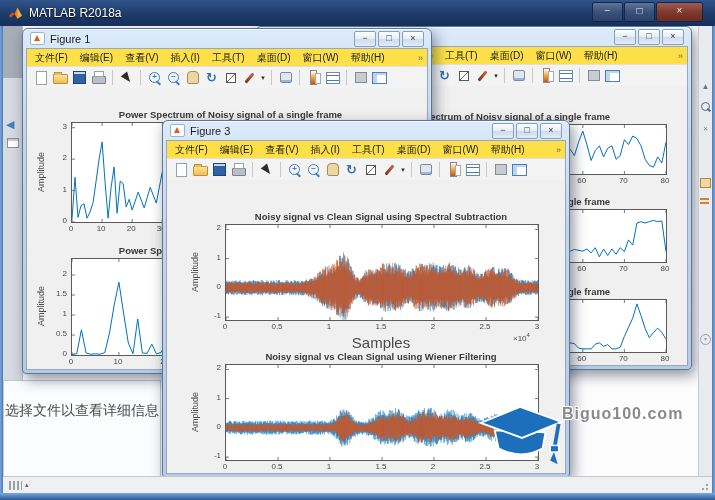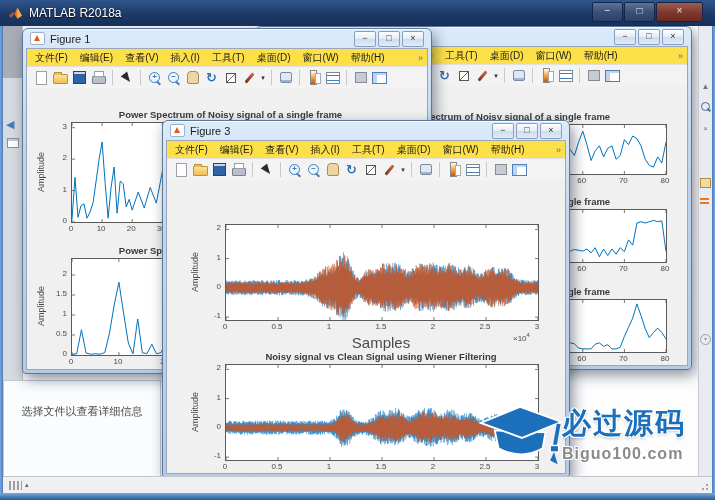--- a/index.html
+++ b/index.html
@@ -26,21 +26,21 @@
   .left-strip{position:absolute;left:3px;top:26px;width:19px;height:354px;background:#d6dbe2;border-right:1px solid #bcc2cb;}
   .left-strip-top{position:absolute;left:0;top:0;width:19px;height:52px;background:#a8aeb8;}
   .back-arrow{position:absolute;left:3px;top:92px;font-size:11px;color:#3f7fc1;}
   .mini-doc{position:absolute;left:4px;top:112px;width:10px;height:8px;background:#fff;border:1px solid #8a8f98;
     box-shadow:inset 0 2px 0 #c7ccd4;}
   
   .details{position:absolute;left:3px;top:380px;width:156px;height:97px;border:1px solid #c4c9d2;background:#fbfcfd;}
   .details-header{height:17px;background:linear-gradient(180deg,#fafbfc,#e6eaef);border-bottom:1px solid #ccd1d9;
     display:flex;align-items:center;font-size:10.5px;color:#333;padding:0 6px;}
   .details-header .chev{margin-left:auto;color:#777;font-size:9px;}
-  .details-body{display:flex;align-items:center;justify-content:center;height:60px;font-size:11px;color:#4a4a4a;}
+  .details-body{display:flex;align-items:center;justify-content:center;height:60px;font-size:14px;color:#4a4a4a;}
   
   .statusbar{position:absolute;left:3px;right:3px;bottom:7px;height:16px;background:#f0f0f2;
     border-top:1px solid #c3c6cb;z-index:40;display:flex;align-items:center;}
   .grip-bars{width:13px;height:9px;margin-left:6px;
     background:repeating-linear-gradient(90deg,#9aa0a8 0 2px,transparent 2px 4px);}
   .grip-caret{font-size:7px;color:#666;margin-left:3px;}
   .resize-dots{position:absolute;right:3px;bottom:2px;width:8px;height:8px;
     background:radial-gradient(circle at 75% 25%,#9aa 1px,transparent 1.3px),
                radial-gradient(circle at 75% 75%,#9aa 1px,transparent 1.3px),
                radial-gradient(circle at 25% 75%,#9aa 1px,transparent 1.3px);}
@@ -406,20 +406,21 @@
             <div class="tbsep"></div>
             <div class="tbi ic-link-plots"></div>
             <div class="tbsep"></div>
             <div class="tbi ic-colorbar"></div>
             <div class="tbi ic-legend"></div>
             <div class="tbsep"></div>
             <div class="tbi ic-hide-tools"></div>
             <div class="tbi ic-show-tools"></div>
           </div>
           <div class="fig-body">
+            <div class="sp-title" style="left: 18px; top: 31px; width: 392px;">Noisy signal vs Clean Signal using Spectral Subtraction</div>
             <div class="ylabel" style="left: 28px; top: 91.5px;">Amplitude</div>
             <div class="axes" style="left: 58px; top: 44px; width: 312px; height: 95px;">
               <svg width="312" height="95">
                 <path d="M0.0,95L0.0,92M0.0,0L0.0,3M52.0,95L52.0,92M52.0,0L52.0,3M104.0,95L104.0,92M104.0,0L104.0,3M156.0,95L156.0,92M156.0,0L156.0,3M208.0,95L208.0,92M208.0,0L208.0,3M260.0,95L260.0,92M260.0,0L260.0,3M312.0,95L312.0,92M312.0,0L312.0,3M0,92.1L3,92.1M312,92.1L309,92.1M0,62.8L3,62.8M312,62.8L309,62.8M0,33.6L3,33.6M312,33.6L309,33.6M0,4.4L3,4.4M312,4.4L309,4.4" stroke="#555" stroke-width="0.8" fill="none"></path>
                 <path d="M0.0,56.9L0.0,68.5M0.5,56.5L0.5,68.7M1.0,55.5L1.0,68.5M1.5,58.6L1.5,68.5M2.0,56.5L2.0,68.2M2.4,57.0L2.4,69.7M2.9,57.2L2.9,69.0M3.4,56.2L3.4,67.0M3.9,58.2L3.9,67.5M4.4,57.3L4.4,67.9M4.9,56.6L4.9,66.9M5.4,56.5L5.4,68.7M5.8,57.2L5.8,69.7M6.3,55.7L6.3,69.4M6.8,57.6L6.8,68.9M7.3,57.9L7.3,66.6M7.8,56.0L7.8,70.3M8.3,57.7L8.3,67.0M8.8,56.0L8.8,67.8M9.3,56.7L9.3,68.7M9.8,55.6L9.8,67.0M10.2,55.5L10.2,69.6M10.7,57.4L10.7,66.5M11.2,58.6L11.2,69.7M11.7,56.9L11.7,68.5M12.2,57.8L12.2,68.4M12.7,56.0L12.7,66.7M13.2,56.4L13.2,66.6M13.6,57.1L13.6,68.9M14.1,55.0L14.1,68.1M14.6,57.1L14.6,67.8M15.1,58.7L15.1,69.3M15.6,57.2L15.6,69.4M16.1,57.7L16.1,68.6M16.6,57.5L16.6,69.7M17.1,58.3L17.1,66.9M17.6,56.4L17.6,68.9M18.0,58.4L18.0,67.9M18.5,57.4L18.5,70.1M19.0,55.5L19.0,68.9M19.5,57.3L19.5,70.0M20.0,56.6L20.0,68.1M20.5,57.7L20.5,68.4M21.0,58.9L21.0,69.9M21.5,57.7L21.5,68.0M21.9,58.4L21.9,66.7M22.4,56.0L22.4,68.5M22.9,56.9L22.9,66.8M23.4,56.7L23.4,68.9M23.9,55.4L23.9,70.2M24.4,56.5L24.4,68.8M24.9,56.6L24.9,68.3M25.4,58.5L25.4,69.0M25.8,56.3L25.8,70.3M26.3,56.1L26.3,66.9M26.8,58.4L26.8,69.0M27.3,55.1L27.3,67.8M27.8,55.2L27.8,67.9M28.3,55.9L28.3,69.0M28.8,58.6L28.8,67.5M29.3,56.3L29.3,68.3M29.7,56.4L29.7,67.3M30.2,56.1L30.2,67.6M30.7,58.5L30.7,68.6M31.2,57.4L31.2,67.1M31.7,55.7L31.7,70.1M32.2,55.9L32.2,66.4M32.7,57.2L32.7,69.8M33.1,56.7L33.1,69.2M33.6,56.4L33.6,66.4M34.1,56.9L34.1,68.3M34.6,58.3L34.6,69.6M35.1,58.6L35.1,66.7M35.6,55.0L35.6,68.8M36.1,56.1L36.1,69.7M36.6,55.3L36.6,70.3M37.0,58.7L37.0,67.1M37.5,56.5L37.5,68.0M38.0,57.3L38.0,68.5M38.5,58.7L38.5,66.6M39.0,57.1L39.0,67.5M39.5,57.3L39.5,69.3M40.0,57.3L40.0,67.7M40.5,56.6L40.5,67.9M41.0,55.1L41.0,67.6M41.4,57.1L41.4,67.4M41.9,56.2L41.9,67.6M42.4,56.7L42.4,68.9M42.9,58.9L42.9,66.9M43.4,58.2L43.4,69.6M43.9,58.4L43.9,69.6M44.4,58.1L44.4,68.9M44.8,55.6L44.8,69.3M45.3,55.7L45.3,66.8M45.8,58.6L45.8,69.3M46.3,58.0L46.3,66.8M46.8,57.5L46.8,66.8M47.3,55.4L47.3,68.9M47.8,56.1L47.8,68.7M48.3,55.9L48.3,69.2M48.8,57.4L48.8,69.4M49.2,58.0L49.2,67.2M49.7,58.4L49.7,68.9M50.2,58.9L50.2,68.6M50.7,55.1L50.7,69.8M51.2,56.8L51.2,69.9M51.7,58.7L51.7,68.5M52.2,55.9L52.2,67.4M52.7,55.0L52.7,66.9M53.1,55.4L53.1,68.3M53.6,55.2L53.6,70.3M54.1,57.4L54.1,68.2M54.6,57.2L54.6,66.8M55.1,58.2L55.1,66.8M55.6,58.6L55.6,70.1M56.1,56.7L56.1,68.7M56.5,58.0L56.5,70.1M57.0,58.6L57.0,69.7M57.5,57.8L57.5,66.6M58.0,57.2L58.0,67.9M58.5,58.3L58.5,67.9M59.0,58.4L59.0,69.9M59.5,56.6L59.5,68.2M60.0,55.0L60.0,67.8M60.5,56.7L60.5,68.5M60.9,57.9L60.9,68.4M61.4,55.2L61.4,67.6M61.9,57.0L61.9,68.0M62.4,58.4L62.4,67.3M62.9,56.4L62.9,66.5M63.4,58.5L63.4,69.3M63.9,58.3L63.9,67.2M64.3,57.2L64.3,69.5M64.8,56.5L64.8,68.8M65.3,56.2L65.3,67.9M65.8,55.9L65.8,70.0M66.3,57.6L66.3,69.2M66.8,58.6L66.8,66.9M67.3,56.8L67.3,69.1M67.8,58.5L67.8,70.1M68.3,55.3L68.3,66.9M68.7,55.3L68.7,67.9M69.2,56.1L69.2,68.7M69.7,55.8L69.7,70.3M70.2,57.1L70.2,67.3M70.7,57.6L70.7,69.3M71.2,56.0L71.2,66.6M71.7,56.0L71.7,66.9M72.2,57.1L72.2,69.5M72.6,57.1L72.6,70.3M73.1,55.8L73.1,67.0M73.6,58.4L73.6,67.2M74.1,58.7L74.1,70.3M74.6,57.8L74.6,69.2M75.1,57.6L75.1,67.8M75.6,55.8L75.6,69.6M76.0,56.2L76.0,70.6M76.5,56.4L76.5,69.9M77.0,56.4L77.0,68.3M77.5,57.4L77.5,70.4M78.0,58.2L78.0,69.0M78.5,56.7L78.5,69.6M79.0,56.2L79.0,67.6M79.5,55.5L79.5,68.0M79.9,57.1L79.9,67.3M80.4,54.3L80.4,68.7M80.9,57.8L80.9,69.6M81.4,56.1L81.4,68.0M81.9,57.8L81.9,67.4M82.4,56.2L82.4,71.5M82.9,55.9L82.9,71.7M83.4,56.1L83.4,69.1M83.8,54.7L83.8,67.5M84.3,55.7L84.3,70.4M84.8,53.3L84.8,71.4M85.3,54.0L85.3,73.0M85.8,53.8L85.8,68.8M86.3,56.6L86.3,68.7M86.8,55.7L86.8,73.1M87.3,55.9L87.3,69.1M87.8,56.2L87.8,73.6M88.2,51.7L88.2,68.7M88.7,53.9L88.7,68.8M89.2,54.6L89.2,74.3M89.7,52.6L89.7,69.1M90.2,55.4L90.2,69.5M90.7,52.7L90.7,73.1M91.2,55.2L91.2,76.2M91.7,48.0L91.7,71.7M92.1,52.1L92.1,70.9M92.6,53.4L92.6,70.5M93.1,50.9L93.1,76.8M93.6,47.5L93.6,74.0M94.1,46.4L94.1,75.0M94.6,51.0L94.6,76.6M95.1,47.5L95.1,77.4M95.6,49.6L95.6,78.1M96.0,48.7L96.0,75.5M96.5,48.8L96.5,81.3M97.0,49.7L97.0,78.3M97.5,51.9L97.5,78.6M98.0,51.1L98.0,78.8M98.5,49.9L98.5,80.9M99.0,44.2L99.0,74.6M99.4,41.4L99.4,77.2M99.9,47.9L99.9,75.1M100.4,51.5L100.4,82.8M100.9,50.0L100.9,78.8M101.4,41.7L101.4,83.2M101.9,49.6L101.9,83.6M102.4,46.6L102.4,79.8M102.9,47.0L102.9,77.5M103.3,49.9L103.3,73.8M103.8,47.8L103.8,74.3M104.3,47.3L104.3,81.0M104.8,45.1L104.8,76.7M105.3,44.2L105.3,81.5M105.8,41.1L105.8,85.4M106.3,48.0L106.3,79.5M106.8,48.7L106.8,83.0M107.3,46.0L107.3,76.4M107.7,41.6L107.7,77.9M108.2,47.5L108.2,83.4M108.7,46.8L108.7,78.1M109.2,46.0L109.2,75.3M109.7,47.7L109.7,76.2M110.2,44.0L110.2,83.0M110.7,43.6L110.7,90.0M111.2,37.3L111.2,86.8M111.6,43.3L111.6,86.7M112.1,40.8L112.1,90.7M112.6,40.8L112.6,89.3M113.1,43.8L113.1,81.3M113.6,30.9L113.6,82.5M114.1,44.9L114.1,92.5M114.6,30.9L114.6,82.6M115.1,45.5L115.1,81.1M115.5,36.6L115.5,79.4M116.0,33.1L116.0,91.4M116.5,32.9L116.5,88.3M117.0,41.1L117.0,95.7M117.5,27.5L117.5,90.7M118.0,42.8L118.0,84.8M118.5,39.5L118.5,87.9M118.9,31.0L118.9,95.4M119.4,44.5L119.4,83.3M119.9,39.1L119.9,94.3M120.4,36.2L120.4,85.7M120.9,44.2L120.9,87.9M121.4,38.1L121.4,83.5M121.9,33.9L121.9,83.7M122.4,34.2L122.4,78.2M122.8,45.4L122.8,84.1M123.3,38.6L123.3,79.3M123.8,46.4L123.8,75.1M124.3,46.4L124.3,84.1M124.8,40.9L124.8,76.7M125.3,47.0L125.3,77.5M125.8,48.3L125.8,76.4M126.3,45.9L126.3,72.7M126.8,50.6L126.8,73.3M127.2,45.9L127.2,72.1M127.7,54.6L127.7,74.9M128.2,53.4L128.2,69.8M128.7,49.5L128.7,74.5M129.2,54.9L129.2,74.3M129.7,56.2L129.7,69.2M130.2,55.4L130.2,68.7M130.7,56.8L130.7,73.9M131.1,52.0L131.1,72.6M131.6,53.5L131.6,71.3M132.1,53.0L132.1,69.3M132.6,57.1L132.6,69.9M133.1,56.8L133.1,69.3M133.6,55.1L133.6,69.3M134.1,56.6L134.1,72.7M134.6,54.4L134.6,73.0M135.0,52.8L135.0,69.0M135.5,53.6L135.5,72.4M136.0,56.4L136.0,71.0M136.5,51.6L136.5,74.3M137.0,53.3L137.0,73.5M137.5,52.4L137.5,70.9M138.0,50.9L138.0,77.1M138.4,53.3L138.4,70.6M138.9,51.8L138.9,74.4M139.4,51.6L139.4,77.2M139.9,45.2L139.9,74.7M140.4,50.2L140.4,72.3M140.9,46.8L140.9,75.5M141.4,50.7L141.4,72.7M141.9,52.8L141.9,77.2M142.3,51.0L142.3,77.8M142.8,49.2L142.8,80.4M143.3,44.4L143.3,72.9M143.8,49.3L143.8,75.8M144.3,50.2L144.3,73.3M144.8,44.9L144.8,73.8M145.3,47.5L145.3,72.5M145.8,48.1L145.8,77.5M146.3,46.2L146.3,76.2M146.7,48.7L146.7,80.5M147.2,52.0L147.2,78.4M147.7,49.3L147.7,78.6M148.2,47.5L148.2,78.6M148.7,48.3L148.7,78.2M149.2,53.0L149.2,74.5M149.7,48.8L149.7,78.2M150.2,49.1L150.2,78.4M150.6,46.8L150.6,78.6M151.1,44.0L151.1,72.2M151.6,44.4L151.6,80.6M152.1,46.1L152.1,78.8M152.6,49.8L152.6,74.5M153.1,45.5L153.1,74.8M153.6,46.3L153.6,77.8M154.1,48.8L154.1,74.5M154.5,47.1L154.5,82.7M155.0,42.9L155.0,83.7M155.5,49.2L155.5,75.8M156.0,50.1L156.0,81.1M156.5,38.5L156.5,82.6M157.0,48.0L157.0,78.1M157.5,44.3L157.5,75.3M157.9,44.1L157.9,85.8M158.4,43.9L158.4,79.7M158.9,49.2L158.9,82.5M159.4,44.2L159.4,86.9M159.9,45.8L159.9,76.3M160.4,38.5L160.4,81.0M160.9,47.4L160.9,76.7M161.4,46.4L161.4,81.1M161.9,40.7L161.9,86.4M162.3,47.9L162.3,81.4M162.8,41.2L162.8,81.4M163.3,38.5L163.3,80.5M163.8,39.9L163.8,78.4M164.3,49.6L164.3,86.0M164.8,42.6L164.8,75.4M165.3,49.3L165.3,75.8M165.8,46.5L165.8,82.6M166.2,41.9L166.2,78.9M166.7,43.3L166.7,82.1M167.2,41.7L167.2,79.2M167.7,49.3L167.7,84.2M168.2,48.3L168.2,81.2M168.7,38.5L168.7,85.0M169.2,37.7L169.2,79.8M169.6,45.9L169.6,86.0M170.1,40.9L170.1,83.6M170.6,39.3L170.6,76.4M171.1,47.0L171.1,82.5M171.6,47.0L171.6,79.8M172.1,42.1L172.1,80.7M172.6,39.5L172.6,76.3M173.1,50.7L173.1,81.8M173.6,42.8L173.6,81.4M174.0,39.8L174.0,75.7M174.5,49.5L174.5,84.9M175.0,44.1L175.0,76.1M175.5,48.3L175.5,81.0M176.0,44.3L176.0,83.2M176.5,48.6L176.5,75.9M177.0,51.4L177.0,72.8M177.4,46.6L177.4,73.6M177.9,45.0L177.9,78.6M178.4,45.7L178.4,75.6M178.9,51.9L178.9,78.0M179.4,44.2L179.4,78.3M179.9,51.1L179.9,73.7M180.4,52.5L180.4,74.2M180.9,47.6L180.9,70.9M181.4,49.5L181.4,71.8M181.8,49.1L181.8,78.2M182.3,45.9L182.3,79.1M182.8,51.6L182.8,77.8M183.3,49.8L183.3,74.7M183.8,46.3L183.8,71.7M184.3,47.4L184.3,76.2M184.8,46.1L184.8,73.7M185.3,52.0L185.3,71.8M185.7,46.8L185.7,77.2M186.2,43.6L186.2,74.8M186.7,51.8L186.7,76.4M187.2,43.4L187.2,77.9M187.7,45.7L187.7,81.6M188.2,46.0L188.2,73.1M188.7,45.9L188.7,74.7M189.1,49.1L189.1,78.8M189.6,43.8L189.6,78.5M190.1,49.1L190.1,73.6M190.6,47.1L190.6,75.3M191.1,43.3L191.1,83.3M191.6,43.3L191.6,74.9M192.1,42.4L192.1,74.8M192.6,47.4L192.6,77.2M193.1,44.7L193.1,76.1M193.5,49.4L193.5,85.9M194.0,48.3L194.0,75.4M194.5,39.2L194.5,75.7M195.0,49.2L195.0,86.2M195.5,48.1L195.5,76.7M196.0,40.4L196.0,82.3M196.5,42.7L196.5,83.4M196.9,41.8L196.9,85.4M197.4,41.3L197.4,76.3M197.9,46.1L197.9,77.6M198.4,40.9L198.4,76.0M198.9,50.8L198.9,81.9M199.4,45.4L199.4,76.5M199.9,50.5L199.9,79.3M200.4,43.1L200.4,74.7M200.9,40.2L200.9,78.8M201.3,50.0L201.3,77.4M201.8,48.8L201.8,84.9M202.3,48.8L202.3,81.1M202.8,45.0L202.8,84.0M203.3,39.9L203.3,74.8M203.8,38.1L203.8,74.3M204.3,45.0L204.3,86.3M204.8,47.3L204.8,74.2M205.2,39.4L205.2,80.7M205.7,43.4L205.7,81.6M206.2,41.5L206.2,78.7M206.7,43.3L206.7,84.5M207.2,37.6L207.2,80.4M207.7,40.1L207.7,86.6M208.2,48.7L208.2,76.9M208.6,41.7L208.6,74.4M209.1,40.3L209.1,81.3M209.6,42.4L209.6,81.0M210.1,45.6L210.1,83.8M210.6,39.9L210.6,79.3M211.1,39.9L211.1,73.7M211.6,50.5L211.6,75.2M212.1,46.9L212.1,81.6M212.6,48.4L212.6,75.8M213.0,43.9L213.0,80.6M213.5,41.0L213.5,77.9M214.0,42.3L214.0,73.2M214.5,41.5L214.5,74.8M215.0,49.1L215.0,80.9M215.5,47.6L215.5,83.8M216.0,42.0L216.0,81.6M216.4,45.3L216.4,82.3M216.9,41.9L216.9,73.5M217.4,40.2L217.4,82.6M217.9,46.5L217.9,81.4M218.4,43.0L218.4,83.0M218.9,47.4L218.9,82.1M219.4,47.1L219.4,81.2M219.9,48.1L219.9,83.6M220.4,47.8L220.4,85.9M220.8,49.3L220.8,75.4M221.3,44.1L221.3,75.8M221.8,41.8L221.8,84.1M222.3,39.9L222.3,85.9M222.8,43.9L222.8,85.3M223.3,38.2L223.3,83.5M223.8,40.8L223.8,80.1M224.3,43.6L224.3,82.1M224.7,43.7L224.7,83.2M225.2,40.3L225.2,76.9M225.7,46.5L225.7,82.6M226.2,44.9L226.2,79.8M226.7,39.8L226.7,77.5M227.2,40.3L227.2,81.3M227.7,45.2L227.7,76.3M228.1,49.1L228.1,85.0M228.6,49.4L228.6,77.2M229.1,42.0L229.1,80.2M229.6,41.5L229.6,76.4M230.1,45.8L230.1,82.8M230.6,45.3L230.6,80.5M231.1,49.5L231.1,79.4M231.6,48.4L231.6,74.2M232.1,47.6L232.1,75.6M232.5,42.4L232.5,77.5M233.0,50.3L233.0,75.4M233.5,44.3L233.5,78.5M234.0,50.1L234.0,76.6M234.5,50.0L234.5,80.2M235.0,44.9L235.0,76.3M235.5,49.8L235.5,75.1M235.9,48.1L235.9,73.0M236.4,47.6L236.4,72.6M236.9,51.7L236.9,77.5M237.4,48.0L237.4,75.0M237.9,45.7L237.9,76.6M238.4,42.8L238.4,82.3M238.9,42.1L238.9,77.2M239.4,44.1L239.4,83.1M239.9,46.3L239.9,76.8M240.3,51.3L240.3,80.2M240.8,45.1L240.8,83.1M241.3,46.9L241.3,77.3M241.8,45.2L241.8,78.9M242.3,50.8L242.3,82.9M242.8,39.8L242.8,73.7M243.3,47.2L243.3,78.6M243.8,41.6L243.8,78.7M244.2,42.0L244.2,82.9M244.7,50.4L244.7,78.9M245.2,46.5L245.2,75.4M245.7,50.5L245.7,74.4M246.2,49.8L246.2,73.4M246.7,48.2L246.7,73.9M247.2,43.3L247.2,72.4M247.6,50.1L247.6,78.4M248.1,50.7L248.1,74.0M248.6,45.3L248.6,73.8M249.1,48.8L249.1,75.9M249.6,51.1L249.6,75.3M250.1,49.2L250.1,78.1M250.6,52.7L250.6,78.0M251.1,47.8L251.1,74.6M251.6,54.6L251.6,77.5M252.0,55.1L252.0,69.8M252.5,48.9L252.5,71.2M253.0,53.1L253.0,76.7M253.5,50.9L253.5,76.1M254.0,54.2L254.0,76.8M254.5,54.3L254.5,74.1M255.0,48.7L255.0,71.3M255.4,48.7L255.4,76.9M255.9,52.4L255.9,73.5M256.4,48.7L256.4,75.5M256.9,53.0L256.9,75.7M257.4,51.5L257.4,76.9M257.9,53.1L257.9,76.8M258.4,46.8L258.4,78.3M258.9,48.2L258.9,73.8M259.4,46.7L259.4,75.0M259.8,44.8L259.8,73.3M260.3,49.4L260.3,75.2M260.8,52.1L260.8,76.2M261.3,51.2L261.3,77.4M261.8,49.9L261.8,79.1M262.3,52.5L262.3,80.9M262.8,52.6L262.8,72.3M263.3,48.2L263.3,80.4M263.7,52.3L263.7,72.8M264.2,45.8L264.2,72.7M264.7,43.9L264.7,73.3M265.2,47.2L265.2,81.6M265.7,44.1L265.7,77.9M266.2,50.1L266.2,80.6M266.7,42.2L266.7,73.9M267.1,42.3L267.1,79.0M267.6,50.6L267.6,74.0M268.1,42.3L268.1,79.6M268.6,48.0L268.6,82.3M269.1,50.5L269.1,74.0M269.6,49.4L269.6,77.1M270.1,48.0L270.1,78.5M270.6,49.4L270.6,74.1M271.1,49.9L271.1,75.4M271.5,48.9L271.5,73.6M272.0,49.0L272.0,76.0M272.5,44.1L272.5,74.3M273.0,43.4L273.0,72.5M273.5,47.2L273.5,76.2M274.0,46.5L274.0,77.5M274.5,47.8L274.5,79.2M274.9,50.4L274.9,81.2M275.4,46.9L275.4,73.5M275.9,44.0L275.9,76.0M276.4,43.7L276.4,75.6M276.9,51.9L276.9,74.4M277.4,48.9L277.4,77.2M277.9,45.5L277.9,72.5M278.4,43.2L278.4,72.8M278.9,50.2L278.9,77.5M279.3,44.0L279.3,79.4M279.8,46.0L279.8,72.0M280.3,51.1L280.3,72.7M280.8,51.2L280.8,79.3M281.3,52.2L281.3,71.7M281.8,43.7L281.8,79.0M282.3,44.1L282.3,76.4M282.8,50.5L282.8,76.3M283.2,45.8L283.2,77.6M283.7,49.6L283.7,74.0M284.2,48.5L284.2,77.9M284.7,48.4L284.7,75.5M285.2,47.8L285.2,77.3M285.7,48.0L285.7,75.0M286.2,49.2L286.2,70.2M286.6,54.6L286.6,69.7M287.1,50.4L287.1,70.0M287.6,55.4L287.6,70.8M288.1,53.9L288.1,71.4M288.6,53.5L288.6,73.8M289.1,55.4L289.1,69.1M289.6,57.4L289.6,70.4M290.1,56.3L290.1,72.4M290.6,53.7L290.6,70.4M291.0,54.9L291.0,68.1M291.5,55.6L291.5,69.1M292.0,54.2L292.0,69.9M292.5,58.1L292.5,71.0M293.0,56.4L293.0,67.5M293.5,55.6L293.5,68.4M294.0,57.4L294.0,67.4M294.4,58.0L294.4,68.1M294.9,54.7L294.9,68.5M295.4,56.6L295.4,69.2M295.9,54.9L295.9,69.6M296.4,55.1L296.4,67.7M296.9,55.7L296.9,68.0M297.4,55.3L297.4,67.8M297.9,56.1L297.9,68.7M298.4,58.5L298.4,67.5M298.8,55.5L298.8,66.6M299.3,58.7L299.3,69.9M299.8,55.2L299.8,70.2M300.3,57.6L300.3,67.0M300.8,58.0L300.8,69.9M301.3,55.5L301.3,69.3M301.8,57.6L301.8,68.7M302.3,56.2L302.3,69.9M302.7,55.5L302.7,68.9M303.2,57.7L303.2,66.5M303.7,58.6L303.7,69.5M304.2,56.5L304.2,68.9M304.7,58.7L304.7,70.0M305.2,58.5L305.2,67.8M305.7,57.4L305.7,69.5M306.1,55.3L306.1,66.5M306.6,58.5L306.6,66.7M307.1,58.3L307.1,66.9M307.6,55.9L307.6,67.9M308.1,56.8L308.1,68.5M308.6,55.4L308.6,67.7M309.1,55.5L309.1,66.9M309.6,56.7L309.6,69.3M310.1,56.6L310.1,69.9M310.5,56.2L310.5,67.6M311.0,57.5L311.0,67.1M311.5,55.1L311.5,69.1" stroke="#0072bd" stroke-width="0.6" fill="none"></path>
                 <path d="M0.0,59.2L0.0,67.2M0.5,59.2L0.5,66.3M1.0,57.7L1.0,67.2M1.5,57.8L1.5,67.9M2.0,59.3L2.0,66.7M2.4,58.3L2.4,66.7M2.9,56.9L2.9,66.3M3.4,57.1L3.4,66.5M3.9,57.5L3.9,67.4M4.4,58.1L4.4,66.9M4.9,59.4L4.9,68.6M5.4,59.8L5.4,67.6M5.8,57.8L5.8,65.7M6.3,57.5L6.3,67.0M6.8,59.2L6.8,68.3M7.3,58.0L7.3,65.7M7.8,58.8L7.8,65.8M8.3,58.5L8.3,68.7M8.8,57.2L8.8,68.4M9.3,57.7L9.3,66.0M9.8,57.4L9.8,66.6M10.2,59.8L10.2,65.8M10.7,57.1L10.7,66.4M11.2,56.9L11.2,65.8M11.7,56.9L11.7,66.5M12.2,59.1L12.2,67.5M12.7,59.0L12.7,68.6M13.2,57.4L13.2,66.1M13.6,58.2L13.6,66.9M14.1,57.4L14.1,66.4M14.6,56.9L14.6,68.2M15.1,59.0L15.1,66.8M15.6,58.2L15.6,68.6M16.1,57.9L16.1,67.7M16.6,59.1L16.6,65.8M17.1,59.2L17.1,67.2M17.6,58.8L17.6,65.8M18.0,59.1L18.0,68.1M18.5,57.1L18.5,66.7M19.0,58.3L19.0,66.2M19.5,58.1L19.5,65.9M20.0,56.7L20.0,68.2M20.5,59.5L20.5,66.9M21.0,59.5L21.0,68.0M21.5,56.9L21.5,67.9M21.9,57.6L21.9,65.9M22.4,57.2L22.4,68.0M22.9,57.8L22.9,68.2M23.4,56.9L23.4,67.2M23.9,58.6L23.9,65.8M24.4,58.0L24.4,66.4M24.9,59.1L24.9,68.4M25.4,57.4L25.4,67.9M25.8,59.2L25.8,68.2M26.3,58.4L26.3,66.9M26.8,59.4L26.8,66.0M27.3,59.7L27.3,68.4M27.8,59.2L27.8,66.4M28.3,58.9L28.3,68.5M28.8,56.8L28.8,66.6M29.3,59.0L29.3,67.8M29.7,58.8L29.7,67.9M30.2,59.4L30.2,68.6M30.7,57.2L30.7,65.9M31.2,57.8L31.2,66.3M31.7,57.1L31.7,67.5M32.2,58.0L32.2,67.3M32.7,57.8L32.7,68.4M33.1,56.9L33.1,68.6M33.6,59.2L33.6,67.5M34.1,57.0L34.1,66.1M34.6,57.7L34.6,65.8M35.1,57.6L35.1,68.6M35.6,58.1L35.6,68.4M36.1,59.1L36.1,66.9M36.6,59.3L36.6,67.0M37.0,59.7L37.0,66.4M37.5,58.0L37.5,66.4M38.0,56.8L38.0,65.8M38.5,58.8L38.5,67.2M39.0,59.4L39.0,67.1M39.5,58.0L39.5,68.2M40.0,57.7L40.0,68.6M40.5,56.9L40.5,68.4M41.0,57.3L41.0,66.6M41.4,56.7L41.4,66.0M41.9,59.3L41.9,68.3M42.4,58.9L42.4,66.9M42.9,57.3L42.9,66.0M43.4,59.4L43.4,67.6M43.9,59.7L43.9,68.5M44.4,59.2L44.4,66.3M44.8,57.1L44.8,67.9M45.3,57.1L45.3,66.5M45.8,57.0L45.8,66.9M46.3,57.0L46.3,68.5M46.8,59.6L46.8,67.7M47.3,57.9L47.3,68.0M47.8,59.1L47.8,67.9M48.3,59.0L48.3,66.8M48.8,59.3L48.8,66.9M49.2,58.6L49.2,68.1M49.7,57.6L49.7,67.3M50.2,58.1L50.2,68.4M50.7,59.0L50.7,67.8M51.2,59.3L51.2,67.0M51.7,59.2L51.7,67.4M52.2,58.3L52.2,67.9M52.7,59.7L52.7,67.6M53.1,59.5L53.1,67.1M53.6,57.4L53.6,68.4M54.1,59.1L54.1,67.2M54.6,58.6L54.6,65.7M55.1,57.6L55.1,65.9M55.6,57.0L55.6,66.6M56.1,59.2L56.1,67.3M56.5,56.7L56.5,67.2M57.0,59.3L57.0,66.5M57.5,58.3L57.5,68.3M58.0,57.1L58.0,68.3M58.5,57.6L58.5,66.7M59.0,59.4L59.0,67.0M59.5,58.9L59.5,67.7M60.0,58.1L60.0,67.8M60.5,57.8L60.5,65.7M60.9,58.2L60.9,67.5M61.4,57.2L61.4,68.3M61.9,57.7L61.9,67.0M62.4,56.8L62.4,67.0M62.9,59.5L62.9,67.8M63.4,59.0L63.4,66.0M63.9,57.5L63.9,66.3M64.3,58.0L64.3,67.9M64.8,57.5L64.8,66.3M65.3,59.2L65.3,66.4M65.8,57.5L65.8,67.9M66.3,57.8L66.3,65.9M66.8,59.3L66.8,67.6M67.3,58.5L67.3,67.2M67.8,59.2L67.8,67.4M68.3,58.1L68.3,67.8M68.7,58.1L68.7,67.9M69.2,57.6L69.2,66.0M69.7,59.1L69.7,66.0M70.2,58.2L70.2,66.4M70.7,59.4L70.7,66.1M71.2,59.6L71.2,68.7M71.7,57.5L71.7,67.7M72.2,58.4L72.2,67.0M72.6,56.9L72.6,67.5M73.1,58.4L73.1,68.8M73.6,59.6L73.6,67.5M74.1,59.5L74.1,68.1M74.6,57.8L74.6,67.1M75.1,58.8L75.1,66.6M75.6,57.6L75.6,66.6M76.0,56.7L76.0,66.9M76.5,59.2L76.5,68.0M77.0,58.1L77.0,66.4M77.5,58.9L77.5,67.8M78.0,56.9L78.0,67.1M78.5,58.1L78.5,68.1M79.0,58.2L79.0,66.1M79.5,56.4L79.5,67.6M79.9,55.8L79.9,69.4M80.4,58.0L80.4,69.6M80.9,55.3L80.9,68.2M81.4,56.4L81.4,70.0M81.9,58.5L81.9,66.6M82.4,57.7L82.4,68.6M82.9,56.8L82.9,70.3M83.4,54.5L83.4,68.0M83.8,54.5L83.8,69.5M84.3,57.7L84.3,70.8M84.8,54.1L84.8,71.0M85.3,57.9L85.3,68.2M85.8,56.9L85.8,69.9M86.3,53.9L86.3,69.8M86.8,53.5L86.8,68.1M87.3,56.5L87.3,72.8M87.8,54.4L87.8,73.2M88.2,56.8L88.2,70.0M88.7,54.5L88.7,68.6M89.2,51.4L89.2,68.9M89.7,56.4L89.7,70.3M90.2,55.1L90.2,71.0M90.7,54.9L90.7,73.6M91.2,52.6L91.2,72.8M91.7,49.0L91.7,74.4M92.1,52.6L92.1,74.2M92.6,51.3L92.6,73.3M93.1,47.2L93.1,73.2M93.6,50.2L93.6,78.0M94.1,46.4L94.1,76.0M94.6,50.0L94.6,75.7M95.1,53.2L95.1,78.1M95.6,51.6L95.6,78.7M96.0,53.2L96.0,76.1M96.5,43.8L96.5,78.6M97.0,45.8L97.0,71.8M97.5,44.9L97.5,72.5M98.0,44.1L98.0,74.9M98.5,45.3L98.5,81.0M99.0,48.9L99.0,79.4M99.4,44.4L99.4,78.9M99.9,42.2L99.9,73.3M100.4,51.1L100.4,79.7M100.9,51.6L100.9,76.5M101.4,50.1L101.4,73.3M101.9,48.1L101.9,81.2M102.4,45.0L102.4,74.0M102.9,40.4L102.9,83.7M103.3,43.5L103.3,80.0M103.8,46.6L103.8,82.1M104.3,43.9L104.3,75.9M104.8,42.4L104.8,84.8M105.3,48.0L105.3,80.5M105.8,48.6L105.8,79.6M106.3,38.8L106.3,75.5M106.8,49.3L106.8,80.9M107.3,43.6L107.3,80.1M107.7,39.5L107.7,82.2M108.2,43.6L108.2,85.1M108.7,38.6L108.7,84.3M109.2,45.0L109.2,79.2M109.7,41.6L109.7,83.8M110.2,42.2L110.2,78.0M110.7,34.6L110.7,89.0M111.2,35.2L111.2,82.5M111.6,35.9L111.6,89.9M112.1,41.4L112.1,80.7M112.6,42.3L112.6,90.2M113.1,41.2L113.1,84.8M113.6,30.9L113.6,80.8M114.1,34.3L114.1,81.9M114.6,37.2L114.6,84.3M115.1,37.4L115.1,90.1M115.5,36.6L115.5,83.3M116.0,43.0L116.0,88.5M116.5,41.0L116.5,81.0M117.0,35.1L117.0,88.4M117.5,42.7L117.5,92.3M118.0,32.0L118.0,82.5M118.5,29.9L118.5,84.8M118.9,42.4L118.9,91.8M119.4,35.5L119.4,82.3M119.9,43.9L119.9,86.2M120.4,37.5L120.4,82.5M120.9,43.6L120.9,78.8M121.4,31.6L121.4,91.9M121.9,43.4L121.9,83.1M122.4,47.5L122.4,83.2M122.8,36.4L122.8,87.3M123.3,46.4L123.3,84.4M123.8,49.7L123.8,77.5M124.3,45.6L124.3,80.9M124.8,42.2L124.8,77.3M125.3,42.0L125.3,74.8M125.8,44.6L125.8,79.0M126.3,51.9L126.3,78.6M126.8,53.1L126.8,71.8M127.2,52.8L127.2,75.7M127.7,48.9L127.7,75.5M128.2,50.0L128.2,73.3M128.7,50.1L128.7,71.3M129.2,56.0L129.2,68.8M129.7,53.6L129.7,69.2M130.2,52.4L130.2,68.2M130.7,52.8L130.7,70.8M131.1,57.3L131.1,68.8M131.6,53.8L131.6,71.8M132.1,57.5L132.1,67.3M132.6,54.0L132.6,68.7M133.1,55.2L133.1,69.7M133.6,57.1L133.6,69.0M134.1,57.7L134.1,68.2M134.6,55.1L134.6,68.3M135.0,55.9L135.0,70.7M135.5,53.2L135.5,71.2M136.0,54.3L136.0,72.8M136.5,52.5L136.5,73.6M137.0,51.8L137.0,69.7M137.5,50.4L137.5,69.4M138.0,50.2L138.0,76.4M138.4,48.0L138.4,74.2M138.9,47.6L138.9,74.5M139.4,51.2L139.4,72.6M139.9,53.7L139.9,74.1M140.4,49.8L140.4,76.1M140.9,47.6L140.9,72.9M141.4,52.7L141.4,78.1M141.9,52.7L141.9,78.2M142.3,45.1L142.3,80.6M142.8,44.2L142.8,78.9M143.3,47.3L143.3,78.8M143.8,52.1L143.8,74.8M144.3,50.8L144.3,79.8M144.8,44.6L144.8,76.6M145.3,48.8L145.3,74.4M145.8,46.4L145.8,75.8M146.3,48.7L146.3,74.3M146.7,49.6L146.7,75.1M147.2,45.2L147.2,80.5M147.7,49.8L147.7,75.0M148.2,50.5L148.2,76.6M148.7,49.7L148.7,78.4M149.2,47.6L149.2,80.5M149.7,45.2L149.7,77.1M150.2,44.1L150.2,80.3M150.6,48.5L150.6,74.5M151.1,52.4L151.1,80.9M151.6,47.3L151.6,78.3M152.1,45.5L152.1,78.0M152.6,45.1L152.6,78.8M153.1,45.5L153.1,75.8M153.6,46.5L153.6,77.5M154.1,49.0L154.1,80.0M154.5,42.1L154.5,80.0M155.0,42.8L155.0,82.8M155.5,43.1L155.5,78.3M156.0,48.8L156.0,78.6M156.5,39.5L156.5,81.5M157.0,38.9L157.0,81.7M157.5,38.5L157.5,74.6M157.9,46.8L157.9,80.0M158.4,39.6L158.4,82.8M158.9,49.4L158.9,76.3M159.4,49.8L159.4,85.2M159.9,45.3L159.9,77.9M160.4,50.2L160.4,74.5M160.9,48.2L160.9,76.0M161.4,43.9L161.4,76.6M161.9,42.4L161.9,77.7M162.3,46.9L162.3,77.0M162.8,38.3L162.8,84.2M163.3,40.6L163.3,83.2M163.8,44.6L163.8,75.1M164.3,48.0L164.3,80.3M164.8,40.7L164.8,74.6M165.3,43.7L165.3,78.7M165.8,50.3L165.8,77.5M166.2,48.9L166.2,79.4M166.7,38.1L166.7,84.3M167.2,44.7L167.2,75.8M167.7,43.5L167.7,78.6M168.2,46.2L168.2,80.6M168.7,50.1L168.7,84.9M169.2,49.6L169.2,84.1M169.6,48.5L169.6,82.4M170.1,39.6L170.1,81.8M170.6,42.3L170.6,76.8M171.1,45.6L171.1,82.4M171.6,43.7L171.6,82.5M172.1,48.1L172.1,83.0M172.6,46.6L172.6,83.5M173.1,44.8L173.1,73.7M173.6,41.0L173.6,79.4M174.0,47.4L174.0,74.6M174.5,44.9L174.5,80.5M175.0,43.4L175.0,80.5M175.5,48.1L175.5,77.8M176.0,45.1L176.0,81.3M176.5,47.5L176.5,77.8M177.0,51.6L177.0,76.9M177.4,43.7L177.4,81.6M177.9,48.0L177.9,73.2M178.4,52.3L178.4,73.4M178.9,45.1L178.9,79.3M179.4,52.7L179.4,72.7M179.9,49.3L179.9,74.3M180.4,53.8L180.4,78.1M180.9,51.4L180.9,73.8M181.4,48.5L181.4,76.5M181.8,47.3L181.8,76.4M182.3,46.8L182.3,76.8M182.8,53.2L182.8,71.2M183.3,52.9L183.3,73.5M183.8,52.4L183.8,76.5M184.3,49.1L184.3,74.2M184.8,53.8L184.8,72.9M185.3,51.2L185.3,71.7M185.7,50.7L185.7,72.6M186.2,49.2L186.2,78.3M186.7,44.1L186.7,78.3M187.2,47.5L187.2,72.4M187.7,45.0L187.7,75.3M188.2,47.9L188.2,82.1M188.7,46.4L188.7,80.9M189.1,50.9L189.1,84.0M189.6,50.3L189.6,79.7M190.1,40.0L190.1,83.9M190.6,41.1L190.6,79.5M191.1,46.2L191.1,78.2M191.6,43.3L191.6,78.0M192.1,42.3L192.1,78.6M192.6,43.6L192.6,83.2M193.1,45.4L193.1,86.2M193.5,38.4L193.5,83.4M194.0,45.1L194.0,77.5M194.5,42.0L194.5,80.2M195.0,42.2L195.0,76.4M195.5,39.2L195.5,75.0M196.0,38.7L196.0,77.7M196.5,39.0L196.5,73.7M196.9,49.2L196.9,77.2M197.4,47.5L197.4,83.4M197.9,46.2L197.9,82.9M198.4,43.4L198.4,80.2M198.9,39.8L198.9,77.7M199.4,41.6L199.4,75.5M199.9,46.6L199.9,82.2M200.4,41.9L200.4,82.2M200.9,39.7L200.9,79.2M201.3,40.4L201.3,81.3M201.8,42.5L201.8,77.1M202.3,46.8L202.3,84.7M202.8,44.1L202.8,75.4M203.3,42.4L203.3,77.1M203.8,50.1L203.8,82.0M204.3,46.6L204.3,77.7M204.8,39.4L204.8,80.8M205.2,42.2L205.2,76.5M205.7,45.2L205.7,75.4M206.2,47.3L206.2,77.5M206.7,40.6L206.7,79.2M207.2,42.3L207.2,79.5M207.7,45.9L207.7,81.4M208.2,44.1L208.2,84.5M208.6,44.8L208.6,84.3M209.1,46.4L209.1,76.8M209.6,44.1L209.6,76.9M210.1,47.2L210.1,74.2M210.6,49.5L210.6,82.0M211.1,44.1L211.1,78.8M211.6,50.4L211.6,77.2M212.1,47.1L212.1,81.4M212.6,47.6L212.6,76.8M213.0,48.5L213.0,77.0M213.5,48.4L213.5,78.8M214.0,48.9L214.0,82.6M214.5,43.2L214.5,82.3M215.0,44.1L215.0,74.9M215.5,42.5L215.5,77.1M216.0,46.0L216.0,75.5M216.4,45.6L216.4,81.3M216.9,47.2L216.9,76.1M217.4,50.5L217.4,83.4M217.9,45.4L217.9,74.7M218.4,49.6L218.4,77.0M218.9,47.1L218.9,84.4M219.4,40.8L219.4,81.1M219.9,43.9L219.9,75.2M220.4,45.5L220.4,81.9M220.8,43.9L220.8,76.0M221.3,41.3L221.3,75.9M221.8,43.2L221.8,77.7M222.3,39.1L222.3,85.9M222.8,46.0L222.8,86.2M223.3,37.8L223.3,77.9M223.8,46.7L223.8,79.2M224.3,41.2L224.3,79.9M224.7,47.3L224.7,80.4M225.2,41.0L225.2,83.5M225.7,46.3L225.7,76.6M226.2,47.0L226.2,75.0M226.7,48.5L226.7,82.9M227.2,47.9L227.2,84.7M227.7,42.6L227.7,75.1M228.1,40.9L228.1,81.2M228.6,42.9L228.6,74.5M229.1,45.2L229.1,77.2M229.6,50.7L229.6,78.6M230.1,47.6L230.1,75.1M230.6,51.1L230.6,77.0M231.1,50.9L231.1,76.8M231.6,48.3L231.6,75.6M232.1,46.9L232.1,73.3M232.5,49.3L232.5,77.5M233.0,50.1L233.0,81.3M233.5,49.9L233.5,75.3M234.0,52.0L234.0,74.3M234.5,44.5L234.5,73.5M235.0,44.8L235.0,80.3M235.5,47.7L235.5,77.6M235.9,49.9L235.9,75.7M236.4,52.2L236.4,73.6M236.9,46.9L236.9,74.2M237.4,44.8L237.4,73.9M237.9,46.4L237.9,80.8M238.4,42.8L238.4,75.3M238.9,50.3L238.9,74.1M239.4,46.3L239.4,82.2M239.9,48.5L239.9,73.7M240.3,46.8L240.3,80.3M240.8,48.0L240.8,78.9M241.3,51.3L241.3,82.1M241.8,42.4L241.8,78.1M242.3,50.6L242.3,79.9M242.8,41.4L242.8,77.6M243.3,42.1L243.3,74.4M243.8,45.7L243.8,79.2M244.2,46.0L244.2,75.9M244.7,47.1L244.7,81.6M245.2,43.4L245.2,80.6M245.7,46.5L245.7,75.0M246.2,51.3L246.2,78.6M246.7,49.9L246.7,72.9M247.2,49.2L247.2,79.0M247.6,44.8L247.6,80.9M248.1,50.1L248.1,74.7M248.6,45.3L248.6,73.4M249.1,53.1L249.1,71.2M249.6,52.4L249.6,78.2M250.1,52.6L250.1,70.1M250.6,50.7L250.6,71.2M251.1,50.1L251.1,72.2M251.6,48.8L251.6,76.4M252.0,52.6L252.0,75.7M252.5,53.1L252.5,72.2M253.0,55.2L253.0,74.1M253.5,55.0L253.5,74.1M254.0,52.0L254.0,73.5M254.5,51.0L254.5,70.3M255.0,49.3L255.0,74.8M255.4,49.0L255.4,74.3M255.9,49.3L255.9,71.6M256.4,54.4L256.4,70.2M256.9,53.6L256.9,74.6M257.4,50.9L257.4,76.8M257.9,50.9L257.9,72.6M258.4,49.0L258.4,75.7M258.9,51.3L258.9,73.1M259.4,47.7L259.4,74.2M259.8,45.7L259.8,76.2M260.3,47.2L260.3,73.5M260.8,49.5L260.8,78.5M261.3,45.2L261.3,71.6M261.8,45.9L261.8,77.0M262.3,44.0L262.3,79.9M262.8,44.4L262.8,77.6M263.3,49.7L263.3,79.4M263.7,45.6L263.7,76.7M264.2,44.9L264.2,75.3M264.7,45.9L264.7,81.2M265.2,50.2L265.2,82.2M265.7,43.1L265.7,82.4M266.2,46.3L266.2,82.2M266.7,42.0L266.7,79.8M267.1,46.4L267.1,76.1M267.6,46.4L267.6,76.5M268.1,48.4L268.1,75.1M268.6,46.5L268.6,81.2M269.1,49.0L269.1,74.1M269.6,50.5L269.6,73.2M270.1,50.5L270.1,74.9M270.6,52.4L270.6,76.1M271.1,49.6L271.1,75.5M271.5,48.5L271.5,71.9M272.0,47.6L272.0,72.0M272.5,48.9L272.5,80.9M273.0,50.8L273.0,78.7M273.5,49.0L273.5,76.1M274.0,49.2L274.0,78.0M274.5,49.3L274.5,73.0M274.9,49.9L274.9,77.2M275.4,52.5L275.4,76.7M275.9,43.9L275.9,72.8M276.4,45.7L276.4,78.8M276.9,51.7L276.9,81.4M277.4,46.9L277.4,77.9M277.9,47.5L277.9,75.6M278.4,49.2L278.4,81.2M278.9,43.7L278.9,80.7M279.3,42.8L279.3,72.3M279.8,52.6L279.8,78.7M280.3,45.1L280.3,74.3M280.8,44.5L280.8,73.1M281.3,52.5L281.3,79.0M281.8,44.7L281.8,73.7M282.3,52.5L282.3,77.1M282.8,52.1L282.8,78.2M283.2,46.0L283.2,78.2M283.7,50.5L283.7,75.6M284.2,51.6L284.2,74.7M284.7,53.6L284.7,73.9M285.2,49.4L285.2,70.4M285.7,54.8L285.7,75.2M286.2,54.6L286.2,71.6M286.6,55.3L286.6,73.8M287.1,53.8L287.1,72.3M287.6,53.0L287.6,73.1M288.1,53.2L288.1,71.1M288.6,54.3L288.6,68.5M289.1,56.1L289.1,72.3M289.6,54.4L289.6,68.6M290.1,54.9L290.1,67.1M290.6,54.6L290.6,68.0M291.0,58.4L291.0,67.5M291.5,58.6L291.5,69.6M292.0,57.5L292.0,68.7M292.5,57.8L292.5,68.8M293.0,55.7L293.0,67.0M293.5,56.4L293.5,68.8M294.0,58.4L294.0,67.4M294.4,58.4L294.4,67.7M294.9,59.1L294.9,68.3M295.4,58.6L295.4,67.6M295.9,57.6L295.9,66.6M296.4,58.8L296.4,67.2M296.9,57.4L296.9,66.0M297.4,58.6L297.4,65.9M297.9,57.1L297.9,68.6M298.4,58.1L298.4,68.5M298.8,57.3L298.8,68.2M299.3,57.1L299.3,67.0M299.8,58.3L299.8,66.3M300.3,57.6L300.3,66.7M300.8,59.6L300.8,68.6M301.3,58.5L301.3,67.4M301.8,58.7L301.8,67.7M302.3,56.9L302.3,65.8M302.7,59.3L302.7,68.1M303.2,57.4L303.2,67.1M303.7,57.1L303.7,67.2M304.2,58.2L304.2,66.0M304.7,56.8L304.7,68.0M305.2,58.3L305.2,66.0M305.7,58.0L305.7,65.9M306.1,57.4L306.1,67.7M306.6,58.8L306.6,66.8M307.1,59.3L307.1,68.4M307.6,59.2L307.6,66.4M308.1,57.0L308.1,68.3M308.6,58.5L308.6,65.9M309.1,58.4L309.1,67.3M309.6,59.1L309.6,67.6M310.1,57.5L310.1,67.9M310.5,59.4L310.5,68.6M311.0,57.2L311.0,67.5M311.5,58.1L311.5,66.1" stroke="#d95319" stroke-width="0.6" fill="none"></path>
               </svg>
             </div>
             <div class="ytick" style="left: 28px; top: 131.077px;">-1</div>
             <div class="ytick" style="left: 28px; top: 101.846px;">0</div>
@@ -462,17 +463,16 @@
 
   <div class="watermark">
     <svg class="wm-cap" viewBox="0 0 90 66">
       <path d="M16,26 L70,28 L67,45 Q44,58 20,45 Z" fill="#1b6fbb" stroke="#fff" stroke-width="2"></path>
       <polygon points="43,1 87,17 45,34 1,18" fill="#1b6fbb" stroke="#fff" stroke-width="2"></polygon>
       <path d="M84,19 L80,42" stroke="#1b6fbb" stroke-width="4" fill="none"></path>
       <rect x="75" y="42" width="9" height="7" fill="#1b6fbb" stroke="#fff" stroke-width="1.5"></rect>
       <path d="M79,49 L83,62 L75,58 Z" fill="#1b6fbb"></path>
     </svg>
     <div class="wm-text">
-      <div class="wm-brand">必过源码</div>
       <div class="wm-domain">Biguo100.com</div>
     </div>
   </div>
 </div>
 
 </body></html>

